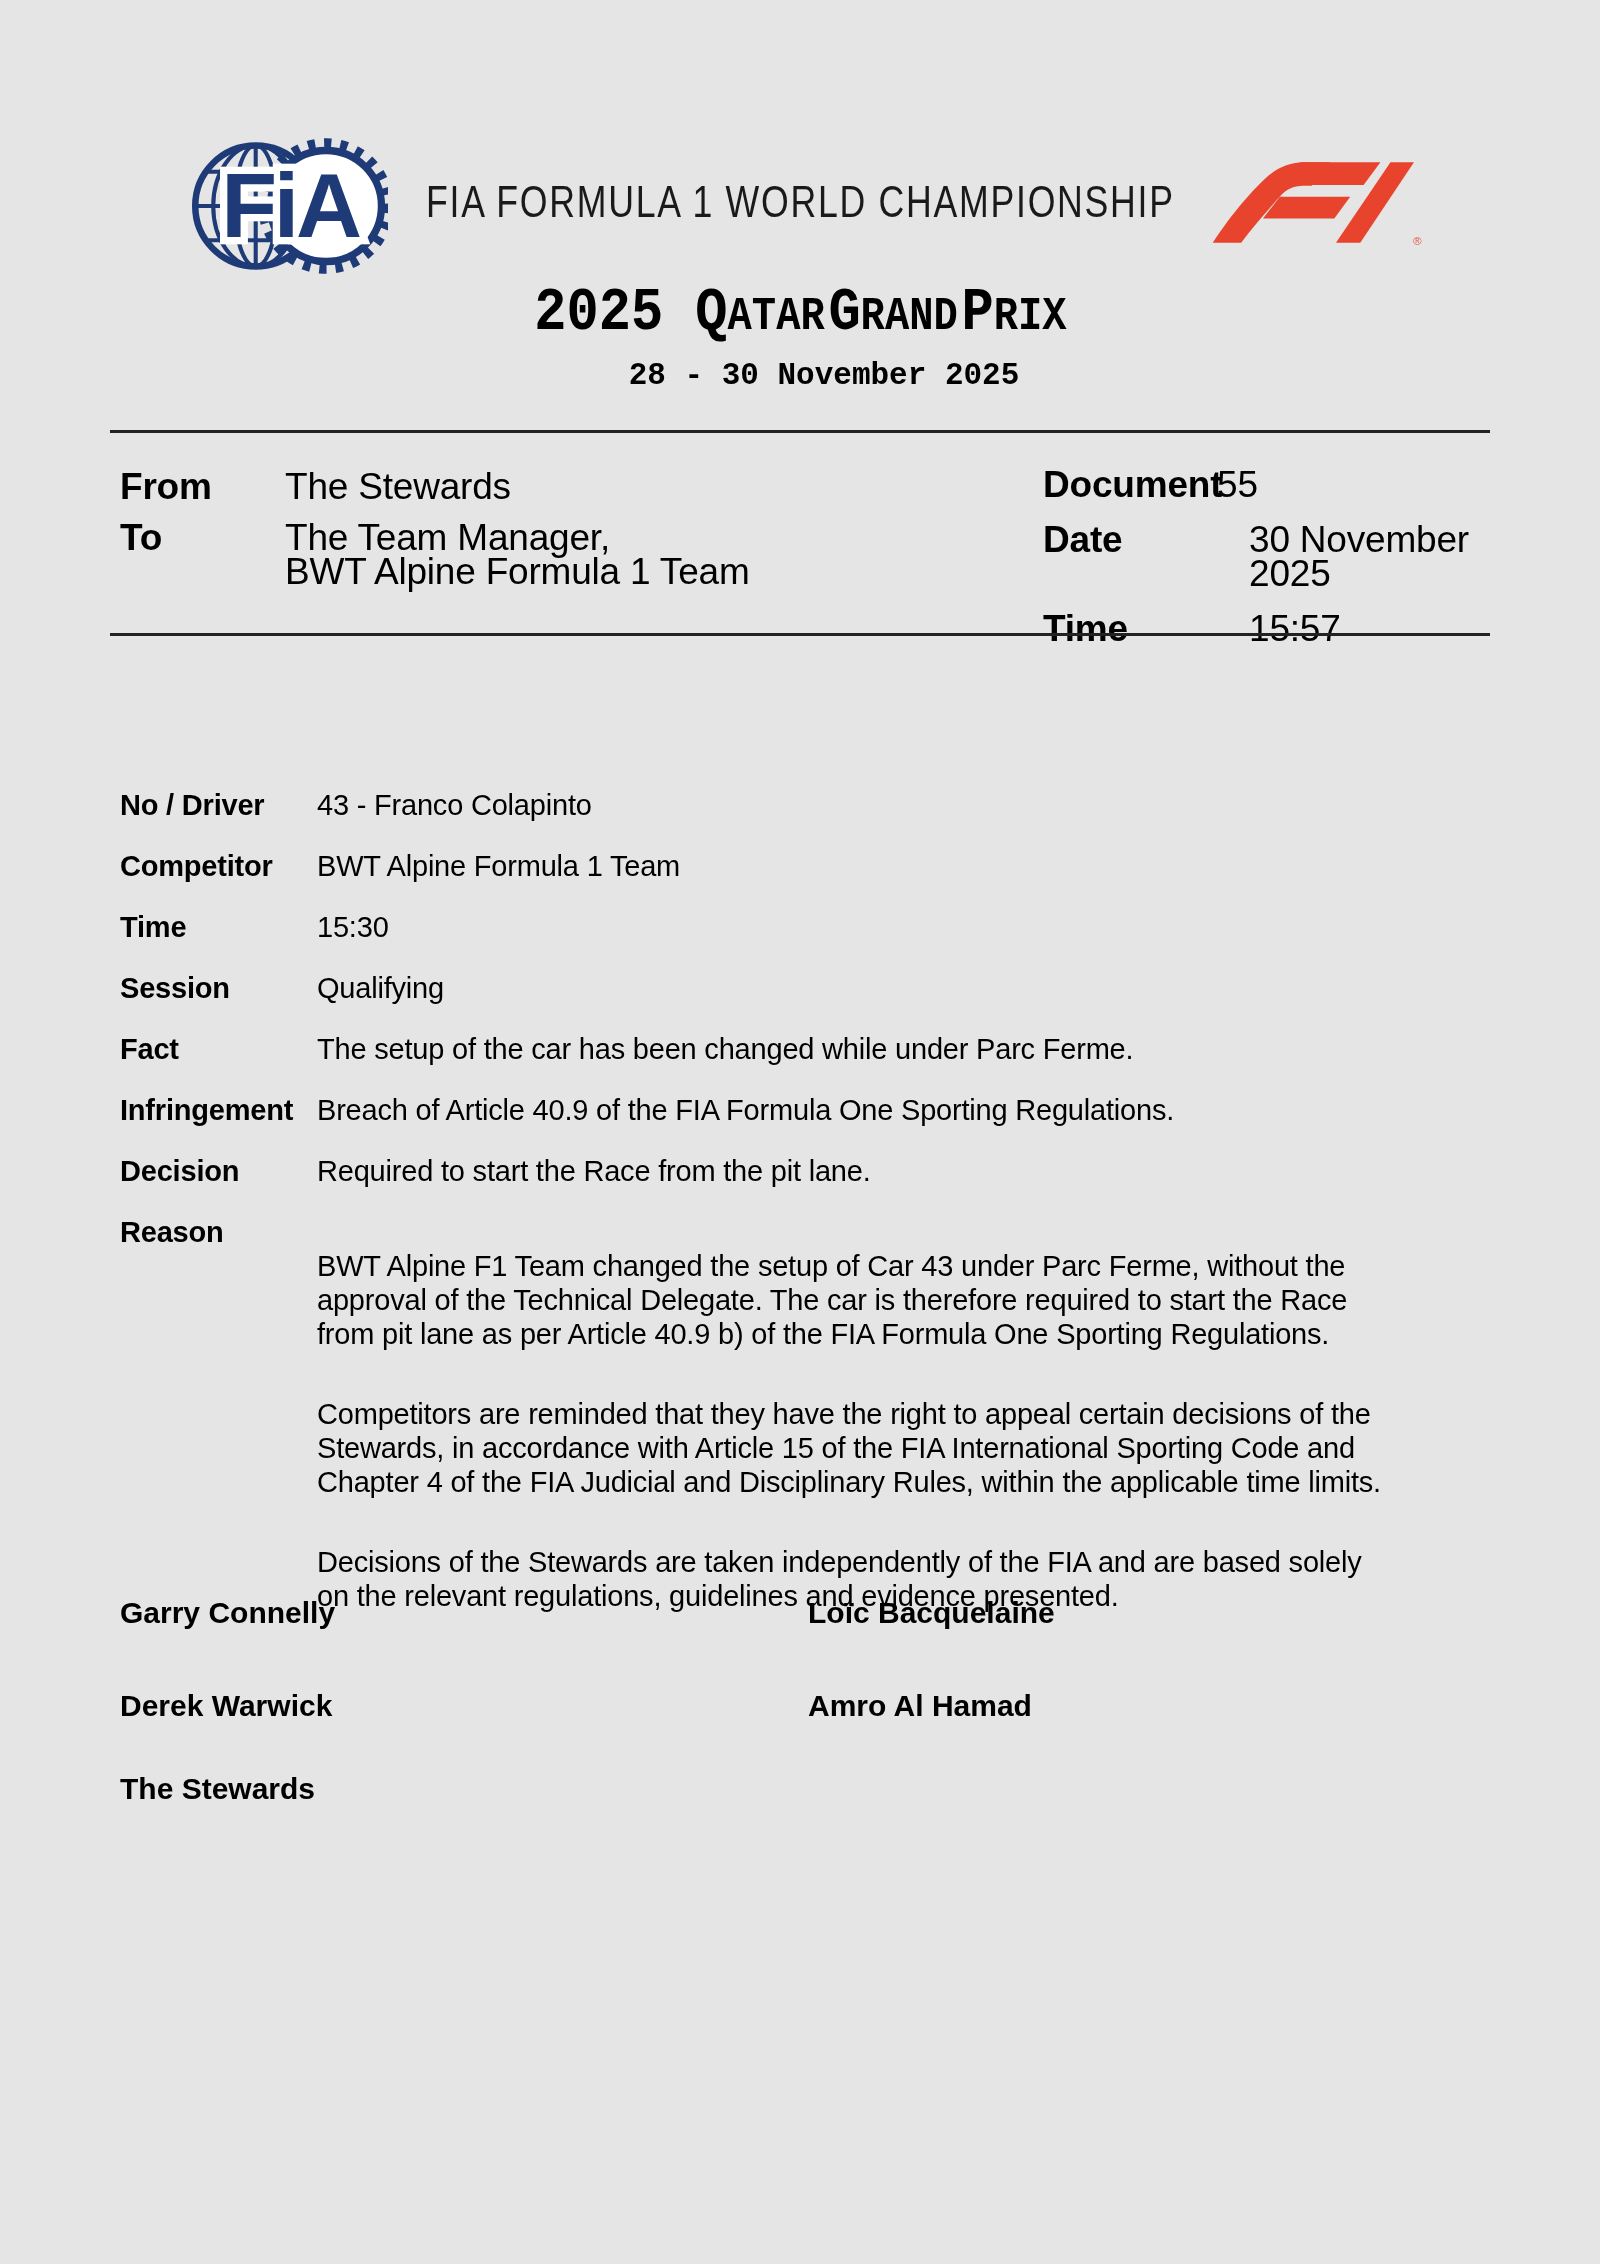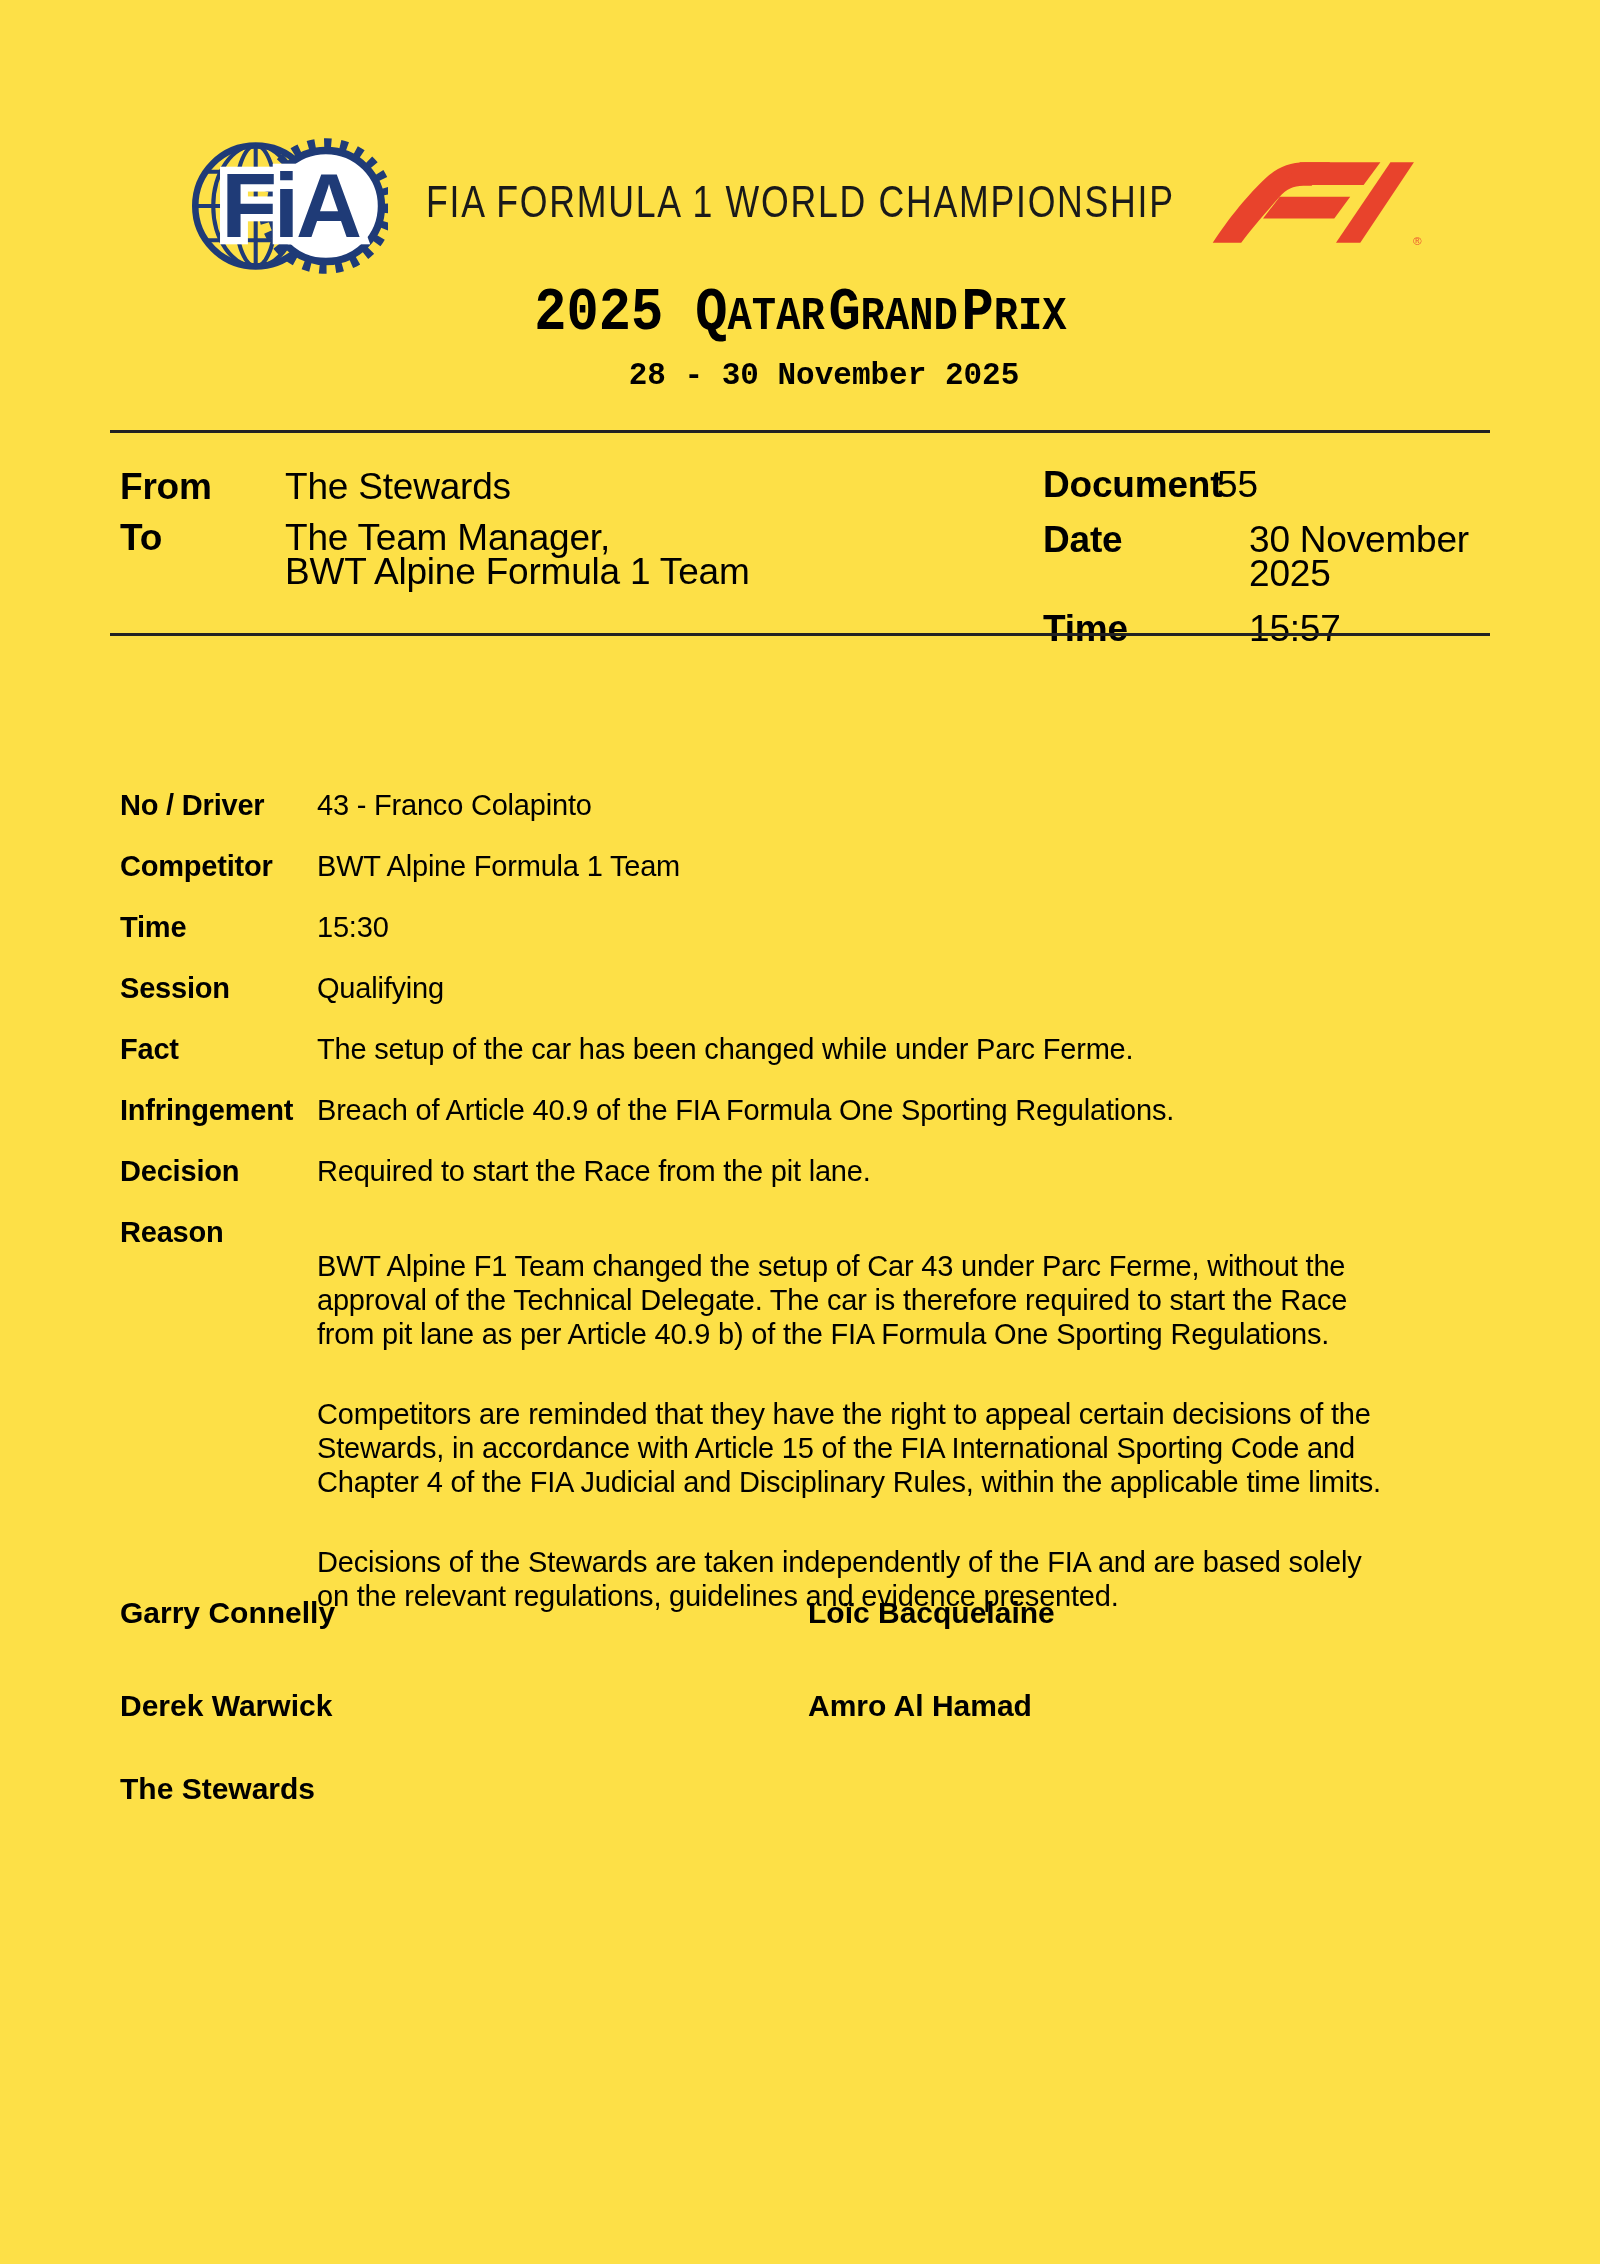--- a/index.html
+++ b/index.html
@@ -3,21 +3,21 @@
 <meta charset="utf-8">
 <style>
   * { margin: 0; padding: 0; box-sizing: border-box; }
   html, body { background: #ffffff; }
   body { font-family: "Liberation Sans", sans-serif; color: #000; }
 
   .page {
     position: relative;
     width: 1600px;
     height: 2264px;
-    background: #fde047;
+    background: #e5e5e5;
     overflow: hidden;
   }
 
   
   .fia-logo {
     position: absolute;
     left: 192px; top: 124px;
     width: 196px; height: 164px;
     color: var(--fia_navy, #1f3b77);
   }

